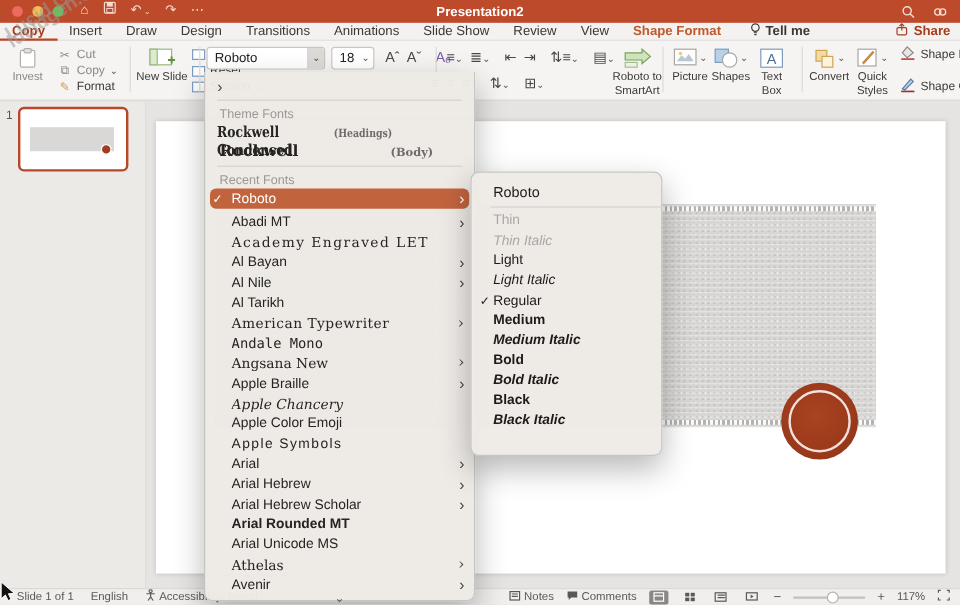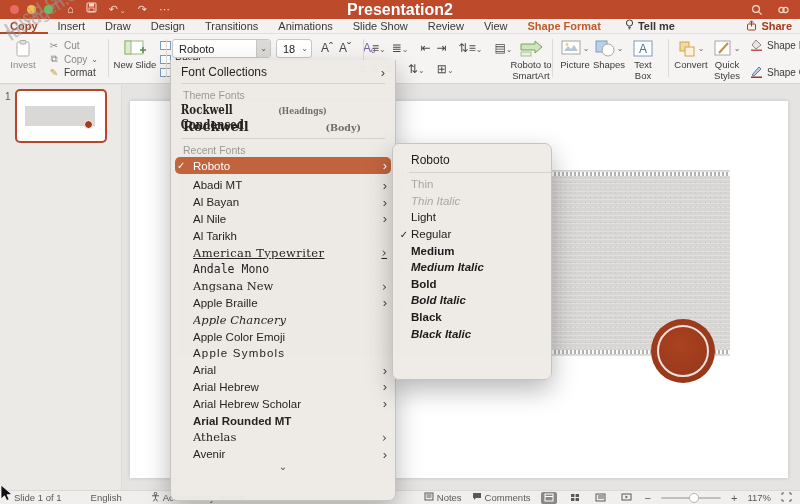--- a/index.html
+++ b/index.html
@@ -5,21 +5,21 @@
   * { margin:0; padding:0; box-sizing:border-box; }
   html,body { width:800px; height:504px; overflow:hidden; font-family:"Liberation Sans",sans-serif; background:#e6e4e2; position:relative; }
 
   
   #titlebar { position:absolute; left:0; top:0; width:800px; height:19px; background:#bd4a2b; display:flex; align-items:center; color:#fff; z-index:10; }
   .traffic { display:flex; gap:8px; margin-left:10px; }
   .tl { width:9px; height:9px; border-radius:50%; }
   .tl.red{ background:#ec6a5e; } .tl.yellow{ background:#f5bf4f; } .tl.green{ background:#61c554; }
   .tb-icons { display:flex; gap:12px; margin-left:14px; font-size:11px; color:#f6ddd4; align-items:center; }
   .tb-icons span { line-height:19px; cursor:default; }
-  #window-title { position:absolute; left:0; right:0; text-align:center; font-size:16px; font-weight:bold; color:#fff; pointer-events:none; }
+  #window-title { position:absolute; left:0; right:0; text-align:center; font-size:11px; font-weight:bold; color:#fff; pointer-events:none; }
   .tb-right { position:absolute; right:10px; top:0; height:19px; display:flex; gap:14px; align-items:center; }
   .tb-right svg { display:block; }
 
   
   #tabrow { position:absolute; left:0; top:19px; width:800px; height:15px; background:#f4f2f0; border-bottom:1px solid #e2e0de; display:flex; align-items:center; font-size:11px; color:#3a3836; z-index:9; }
   .tab { padding:0 10px; height:15px; line-height:14px; cursor:default; white-space:nowrap; }
   .tab.active { color:#a63c1d; font-weight:bold; box-shadow:inset 0 -2px 0 #b7472a; }
   .tab.contextual { color:#c05a2b; font-weight:bold; }
   #tellme { display:flex; align-items:center; gap:4px; font-weight:bold; margin-left:4px; }
   #share-btn { position:absolute; right:8px; display:flex; gap:4px; align-items:center; color:#a63c1d; font-weight:bold; }
@@ -80,21 +80,21 @@
   .menu-item.checked .check { visibility:visible; }
   .menu-item .label { flex:1; font-size:11.5px; white-space:nowrap; overflow:hidden; }
   .menu-item .arrow { font-size:13px; color:#444; visibility:hidden; line-height:1; }
   .menu-item.has-arrow .arrow { visibility:visible; }
   .menu-item.selected { background:#c1643e; border-radius:5px; margin:0 4px; padding:0 4px 0 2px; height:17px; }
   .menu-item.selected .label, .menu-item.selected .arrow, .menu-item.selected .check { color:#fff; }
   #menu-scroll { text-align:center; font-size:10px; color:#555; height:10px; line-height:8px; }
 
   .face-serif{font-family:"DejaVu Serif",serif;}
   .face-serif-engraved{font-family:"DejaVu Serif",serif;letter-spacing:1.2px;}
-  .face-typewriter{font-family:"DejaVu Serif",serif;letter-spacing:.4px;text-decoration:underline;}
+  .face-typewriter{font-family:"DejaVu Serif",serif;letter-spacing:.4px;}
   .face-mono{font-family:"DejaVu Sans Mono",monospace;}
   .face-script{font-family:"DejaVu Serif",serif;font-style:italic;}
   .face-sans-bold{font-weight:bold;}
   .face-sans-wide{letter-spacing:1.2px;}
   .face-rockwell-condensed{font-family:"DejaVu Serif",serif;font-weight:bold;font-size:12.5px;transform:scaleX(.82);transform-origin:left center;}
   .face-rockwell{font-family:"DejaVu Serif",serif;font-weight:bold;font-size:13px;}
 
   
   #font-submenu { position:absolute; left:392px; top:143px; width:160px; height:237px; background:rgba(238,235,231,.97);
     border:1px solid #c6c4c1; border-radius:7px; box-shadow:0 10px 26px rgba(0,0,0,.28); z-index:31; color:#1d1b19; }
@@ -110,21 +110,21 @@
   .v-medium{font-weight:600;}
   .v-medium-italic{font-weight:600;font-style:italic;}
   .v-bold{font-weight:bold;}
   .v-bold-italic{font-weight:bold;font-style:italic;}
   .v-black{font-weight:900;}
   .v-black-italic{font-weight:900;font-style:italic;}
 
   
   #statusbar { position:absolute; left:0; top:490px; width:800px; height:14px; background:#f1efed; border-top:1px solid #dbd9d6;
     display:flex; align-items:center; font-size:9.5px; color:#5a5856; z-index:6; }
-  .sb-left { display:flex; gap:29px; margin-left:14px; align-items:center; }
+  .sb-left { display:flex; gap:14px; margin-left:14px; align-items:center; }
   .sb-right { position:absolute; right:8px; display:flex; gap:10px; align-items:center; }
   .sb-item { display:flex; gap:3px; align-items:center; white-space:nowrap; }
   .viewbtn { width:16px; height:12px; display:flex; align-items:center; justify-content:center; border-radius:2px; }
   .viewbtn.sel { background:#8a8886; }
   .zoomline { width:60px; height:2px; background:#c2c0be; position:relative; border-radius:1px; }
   .zoomknob { position:absolute; left:28px; top:-4px; width:10px; height:10px; background:#fff; border:1px solid #b5b3b1; border-radius:50%; }
 
   
   .wm { position:absolute; color:#9a9a98; opacity:.30; font-weight:bold; transform:rotate(-33deg); z-index:50; pointer-events:none; white-space:nowrap; }
   .wm:nth-of-type(1){ left:420px; top:150px; font-size:44px; }
@@ -394,21 +394,20 @@
 
 <div id="canvas">
   <div id="slide">
     <div id="banner"></div>
     <div id="stamp"></div>
   </div>
 </div>
 
 <div id="font-menu">
   <div class="m-row" style="margin-top:3px;">
-    <span class="label">Font Collections</span>
     <span class="arrow" style="visibility:visible;font-size:13px;color:#444;">›</span>
   </div>
   <div class="m-sep"></div>
   <div class="m-header">Theme Fonts</div>
   <div>
 
   <div class="theme-row face-rockwell-condensed">
         <span class="label">Rockwell Condensed</span>
         <span class="tag">(Headings)</span>
       </div>
@@ -427,20 +426,25 @@
         <span class="arrow">›</span>
       </div>
     </div>
   <div style="margin-top:3px;">
 
   <div class="menu-item has-arrow">
         <span class="check">✓</span>
         <span class="label">Abadi MT</span>
         <span class="arrow">›</span>
       </div>
+      <div class="menu-item face-serif-engraved">
+        <span class="check">✓</span>
+        <span class="label">Academy Engraved LET</span>
+        <span class="arrow">›</span>
+      </div>
       <div class="menu-item has-arrow">
         <span class="check">✓</span>
         <span class="label">Al Bayan</span>
         <span class="arrow">›</span>
       </div>
       <div class="menu-item has-arrow">
         <span class="check">✓</span>
         <span class="label">Al Nile</span>
         <span class="arrow">›</span>
       </div>
@@ -495,20 +499,25 @@
         <span class="arrow">›</span>
       </div>
       <div class="menu-item has-arrow">
         <span class="check">✓</span>
         <span class="label">Arial Hebrew Scholar</span>
         <span class="arrow">›</span>
       </div>
       <div class="menu-item face-sans-bold">
         <span class="check">✓</span>
         <span class="label">Arial Rounded MT</span>
+        <span class="arrow">›</span>
+      </div>
+      <div class="menu-item">
+        <span class="check">✓</span>
+        <span class="label">Arial Unicode MS</span>
         <span class="arrow">›</span>
       </div>
       <div class="menu-item face-serif has-arrow">
         <span class="check">✓</span>
         <span class="label">Athelas</span>
         <span class="arrow">›</span>
       </div>
       <div class="menu-item has-arrow">
         <span class="check">✓</span>
         <span class="label">Avenir</span>
@@ -527,20 +536,24 @@
         <span class="check">✓</span>
         <span class="label">Thin</span>
       </div>
       <div class="sub-item v-thin-italic disabled">
         <span class="check">✓</span>
         <span class="label">Thin Italic</span>
       </div>
       <div class="sub-item v-light">
         <span class="check">✓</span>
         <span class="label">Light</span>
+      </div>
+      <div class="sub-item v-light-italic">
+        <span class="check">✓</span>
+        <span class="label">Light Italic</span>
       </div>
       <div class="sub-item v-regular checked">
         <span class="check">✓</span>
         <span class="label">Regular</span>
       </div>
       <div class="sub-item v-medium">
         <span class="check">✓</span>
         <span class="label">Medium</span>
       </div>
       <div class="sub-item v-medium-italic">

